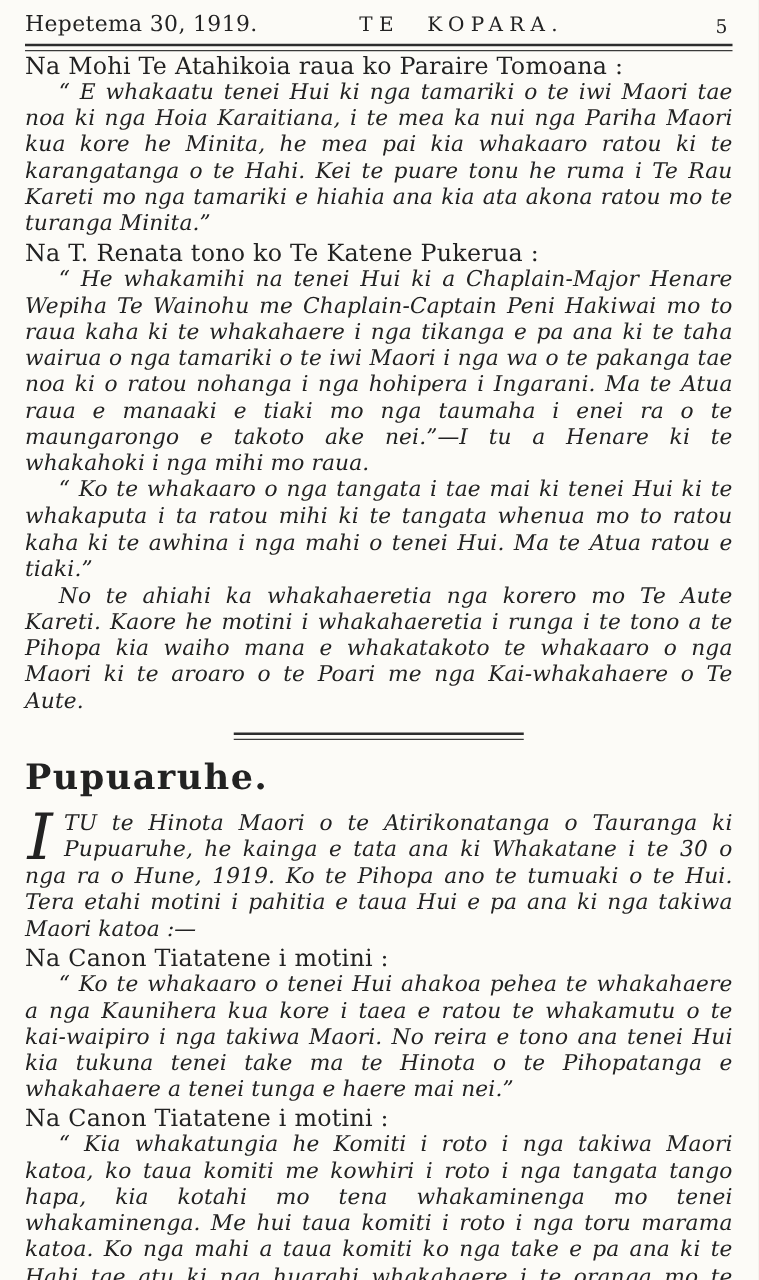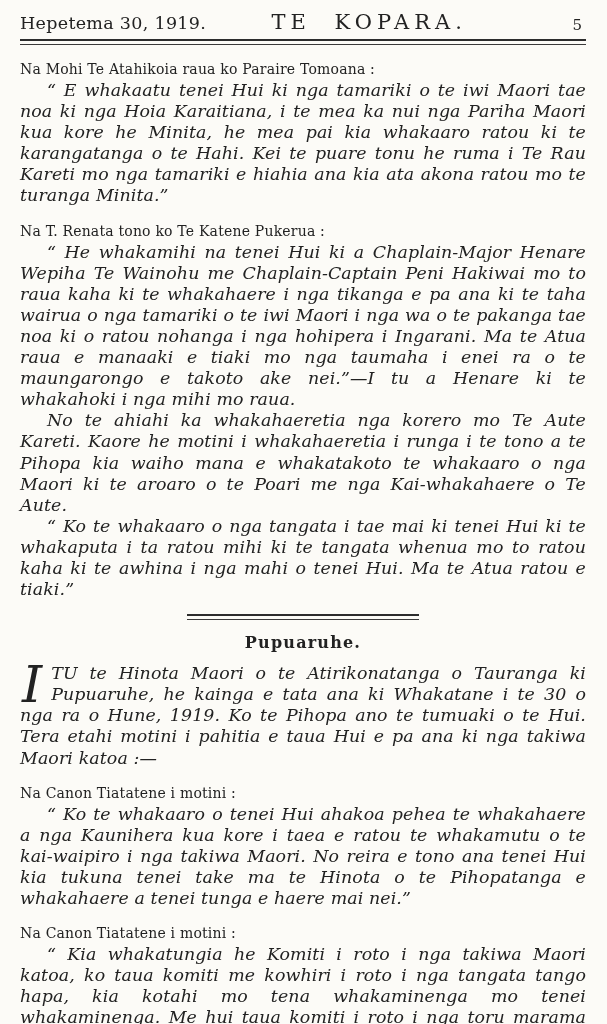--- a/index.html
+++ b/index.html
@@ -26,40 +26,40 @@
     padding-bottom: 5px;
   }
   .header .date {
     font-size: 17.5px;
     white-space: nowrap;
     letter-spacing: 0.3px;
   }
   .header .title {
     flex: 1;
     text-align: center;
-    font-size: 21px;
+    font-size: 16px;
     letter-spacing: 5px;
     word-spacing: 12px;
     padding-right: 40px;
     white-space: nowrap;
   }
   .header .pagenum {
     font-size: 15px;
     align-self: flex-end;
     padding-right: 4px;
   }
   .header-rule {
     height: 3px;
     border-top: 2px solid #2d2d2d;
     border-bottom: 1px solid #3a3a3a;
   }
   
   .byline {
-    margin: 16px 0 3px 0;
-    font-size: 14px;
+    margin: 4px 0 3px 0;
+    font-size: 19px;
     letter-spacing: 0.2px;
     line-height: 16px;
   }
   
   .para {
     margin: 0;
     font-size: 17.4px;
     line-height: 21.1px;
     text-align: justify;
     letter-spacing: 0.1px;
@@ -72,22 +72,22 @@
   .divider {
     width: 232px;
     margin: 14px auto 0 auto;
     height: 3px;
     border-top: 2px solid #2d2d2d;
     border-bottom: 1px solid #3a3a3a;
   }
   
   .heading {
     margin: 13px 0 11px 0;
-    text-align: center;
-    font-size: 16px;
+    text-align: left;
+    font-size: 28px;
     font-weight: bold;
     letter-spacing: 1.2px;
   }
   
   .dropcap {
     float: left;
     font-size: 51px;
     line-height: 39px;
     padding: 2px 9px 0 2px;
   }
@@ -103,23 +103,23 @@
     <span class="pagenum">5</span>
   </div>
   <div class="header-rule"></div>
 
   <p class="byline">Na Mohi Te Atahikoia raua ko Paraire Tomoana :</p>
   <p class="para indent">“ E whakaatu tenei Hui ki nga tamariki o te iwi Maori tae noa ki nga Hoia Karaitiana, i te mea ka nui nga Pariha Maori kua kore he Minita, he mea pai kia whakaaro ratou ki te karangatanga o te Hahi.  Kei te puare tonu he ruma i Te Rau Kareti mo nga tamariki e hiahia ana kia ata akona ratou mo te turanga Minita.”</p>
 
   <p class="byline">Na T. Renata tono ko Te Katene Pukerua :</p>
   <p class="para indent">“ He whakamihi na tenei Hui ki a Chaplain-Major Henare Wepiha Te Wainohu me Chaplain-Captain Peni Hakiwai mo to raua kaha ki te whakahaere i nga tikanga e pa ana ki te taha wairua o nga tamariki o te iwi Maori i nga wa o te pakanga tae noa ki o ratou nohanga i nga hohipera i Ingarani. Ma te Atua raua e manaaki e tiaki mo nga taumaha i enei ra o te maungarongo e takoto ake nei.”—I tu a Henare ki te whakahoki i nga mihi mo raua.</p>
 
+  <p class="para indent">“ Ko te whakaaro o nga tangata i tae mai ki tenei Hui ki te whakaputa i ta ratou mihi ki te tangata whenua mo to ratou kaha ki te awhina i nga mahi o tenei Hui.  Ma te Atua ratou e tiaki.”</p>
+
   <p class="para indent">No te ahiahi ka whakahaeretia nga korero mo Te Aute Kareti.  Kaore he motini i whakahaeretia i runga i te tono a te Pihopa kia waiho mana e whakatakoto te whakaaro o nga Maori ki te aroaro o te Poari me nga Kai-whakahaere o Te Aute.</p>
-
-  <p class="para indent">“ Ko te whakaaro o nga tangata i tae mai ki tenei Hui ki te whakaputa i ta ratou mihi ki te tangata whenua mo to ratou kaha ki te awhina i nga mahi o tenei Hui.  Ma te Atua ratou e tiaki.”</p>
 
   <div class="divider"></div>
 
   <h2 class="heading">Pupuaruhe.</h2>
 
   <p class="para">
     <span class="dropcap">I</span>
     <span>TU te Hinota Maori o te Atirikonatanga o Tauranga ki Pupuaruhe, he kainga e tata ana ki Whakatane i te 30 o nga ra o Hune, 1919.  Ko te Pihopa ano te tumuaki o te Hui.  Tera etahi motini i pahitia e taua Hui e pa ana ki nga takiwa Maori katoa :—</span>
   </p>
 

